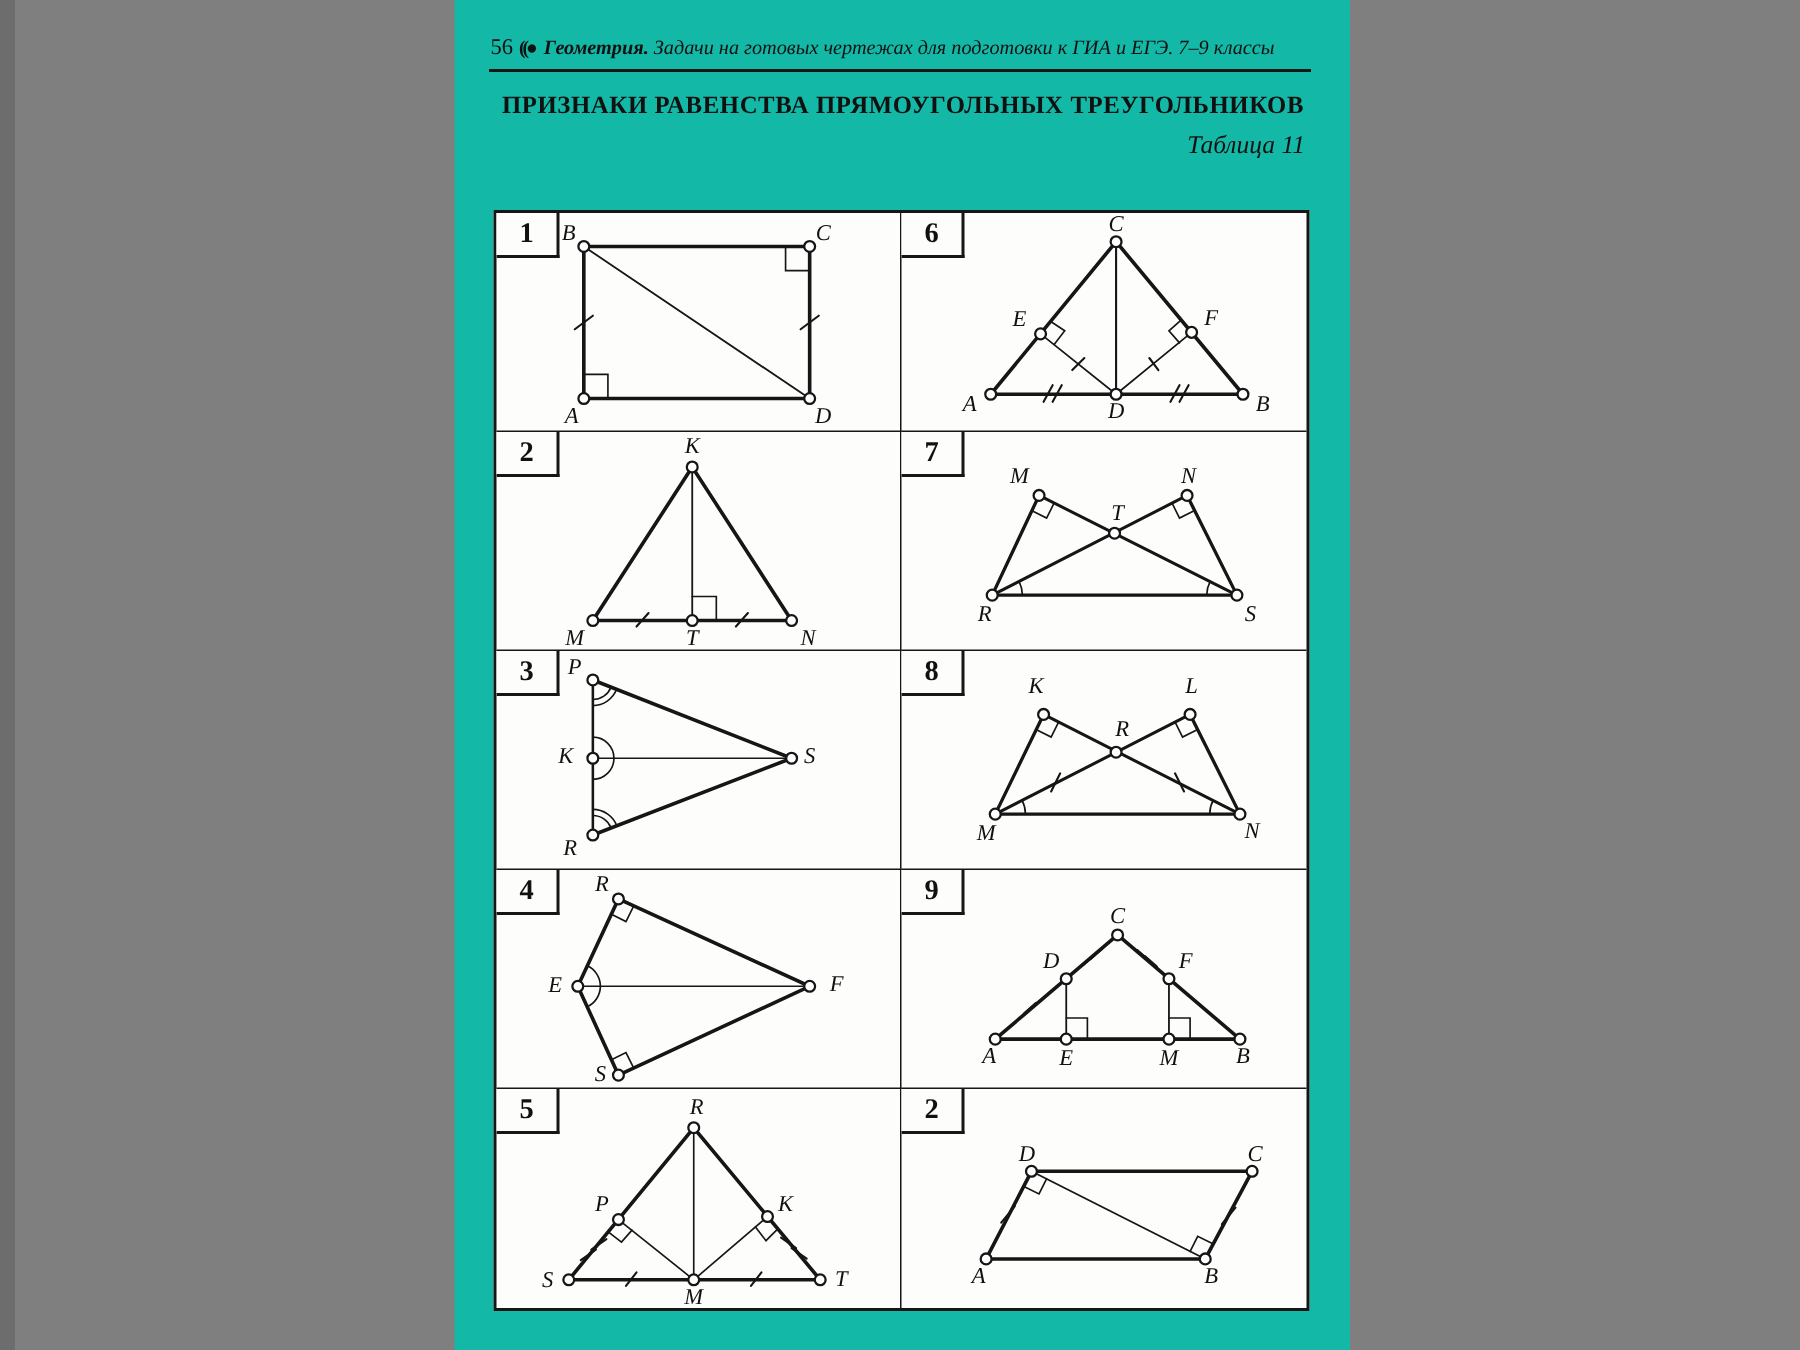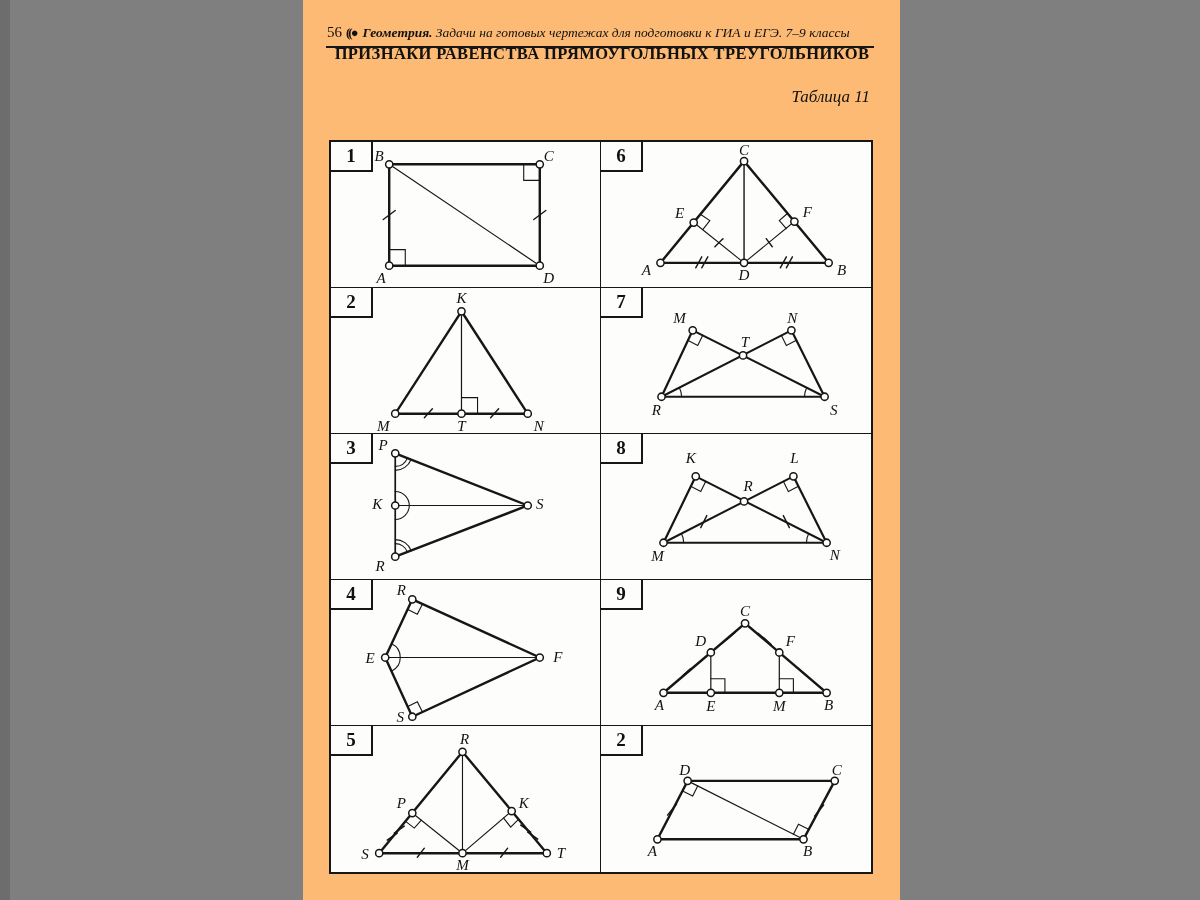--- a/index.html
+++ b/index.html
@@ -5,33 +5,33 @@
   html,body{margin:0;padding:0;}
   body{
     width:1200px;height:900px;position:relative;overflow:hidden;
     background:#7f7f7f;
     font-family:"Liberation Serif","DejaVu Serif",serif;
     color:#111;
   }
   .edge-shade{position:absolute;left:0;top:0;width:10px;height:900px;background:#6d6d6d;}
   .sheet{
     position:absolute;left:303px;top:0;width:597px;height:900px;
-    background:#fdba74;
+    background:#14b8a6;
   }
   .header-line{
     position:absolute;left:24px;top:24px;right:24px;
     font-size:13.5px;white-space:nowrap;
   }
   .page-num{font-size:15px;font-style:normal;margin-right:4px;}
   .logo{font-weight:bold;letter-spacing:-2px;margin-right:6px;font-size:13px;}
   .book-title{font-weight:bold;font-style:italic;}
   .header-sub{font-style:italic;}
   .rule{position:absolute;left:23px;right:26px;top:46px;border-top:2.5px solid #161616;}
   .title{
-    position:absolute;left:26px;width:546px;top:44px;
+    position:absolute;left:26px;width:546px;top:60px;
     text-align:center;font-weight:bold;font-size:16.5px;letter-spacing:.4px;
   }
   .table-caption{
     position:absolute;right:30px;top:87px;font-style:italic;font-size:17px;
   }
   .instruction{
     position:absolute;left:24px;top:107px;font-weight:bold;font-size:16px;letter-spacing:.2px;
   }
   .grid{
     position:absolute;left:26px;top:140px;

